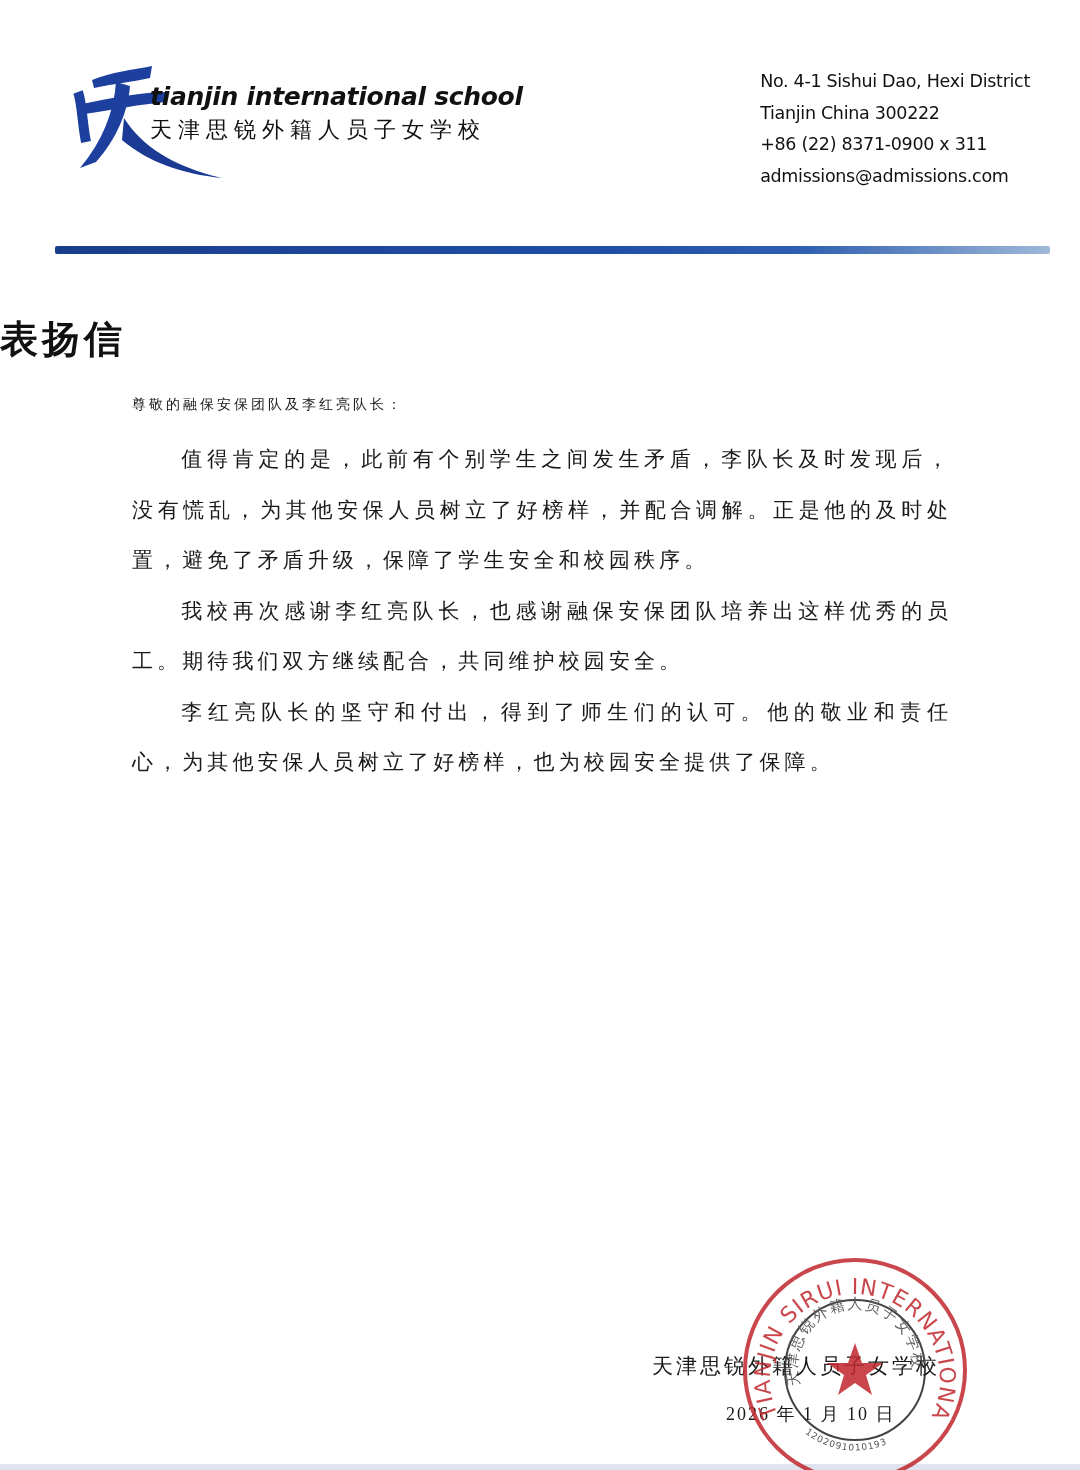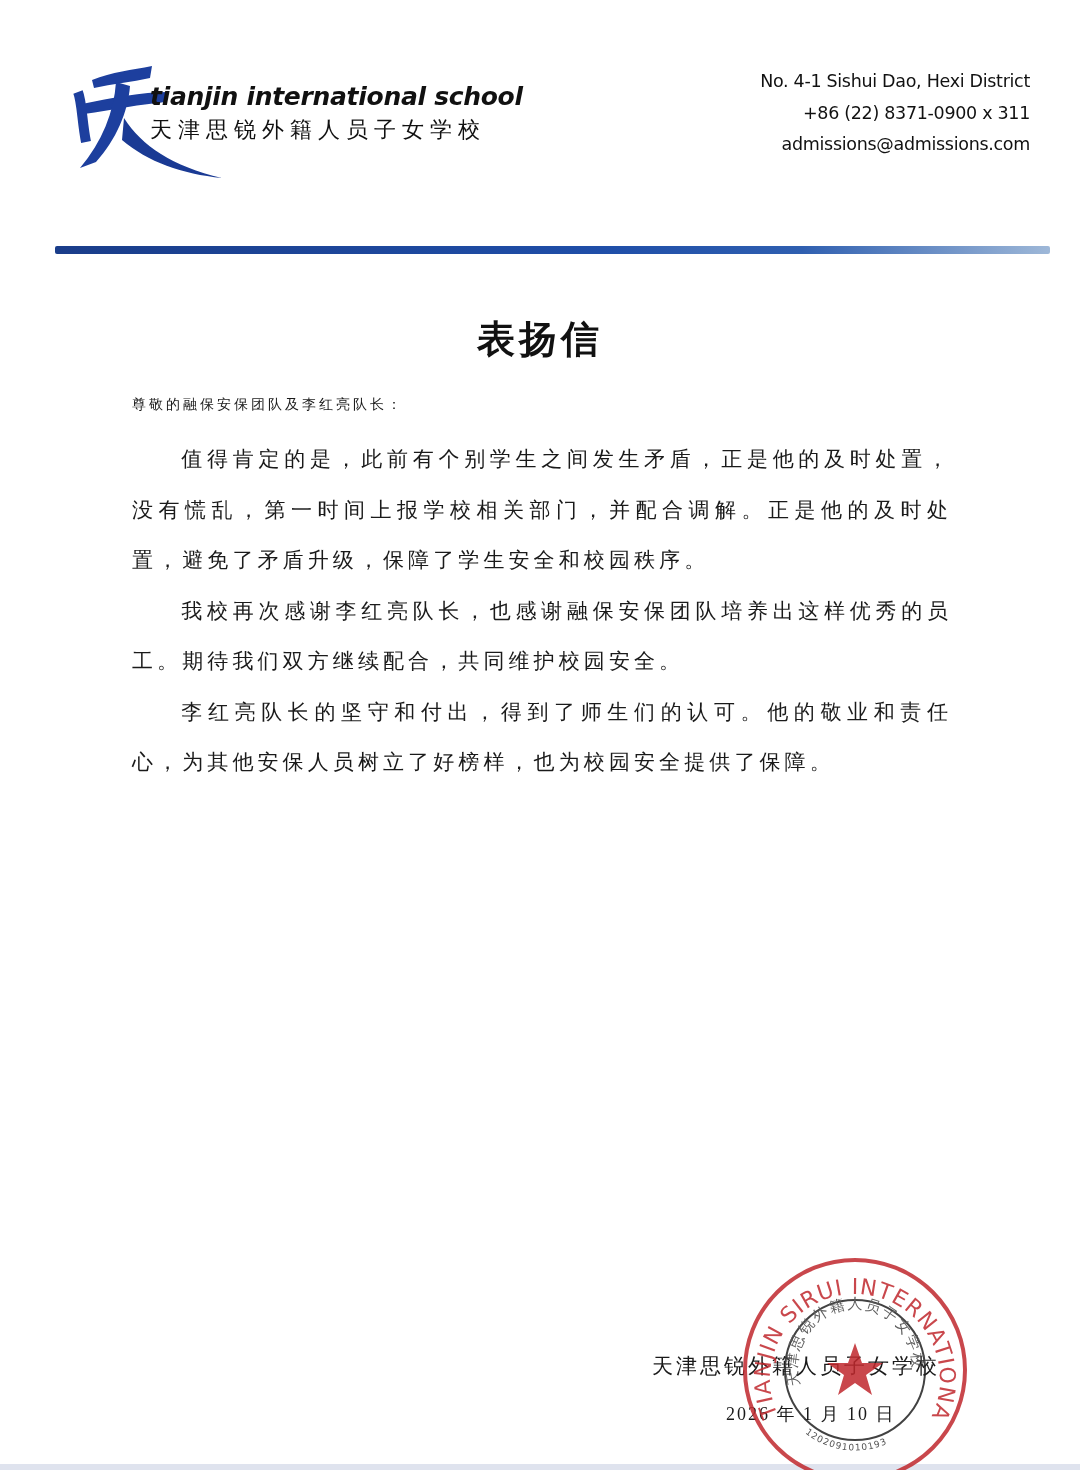--- a/index.html
+++ b/index.html
@@ -10,30 +10,30 @@
   .logo { position: absolute; left: 72px; top: 62px; width: 160px; height: 120px; }
   .school-en {
     position: absolute; left: 150px; top: 82px; font-family: "DejaVu Sans", sans-serif;
     font-weight: bold; font-size: 25px; letter-spacing: -0.3px; color: #111; font-style: italic;
   }
   .school-cn {
     position: absolute; left: 150px; top: 115px; font-family: "DejaVu Sans", sans-serif;
     font-size: 22px; letter-spacing: 6px; color: #111;
   }
   .contact {
-    position: absolute; right: 50px; top: 66px; text-align: right;
+    position: absolute; right: 50px; top: 66px; 
     font-family: "DejaVu Sans", sans-serif; font-size: 17.5px; line-height: 31.5px; color: #111;
     letter-spacing: -0.3px;
   }
   .rule {
     position: absolute; left: 55px; top: 246px; width: 995px; height: 8px; border-radius: 2px;
     background: linear-gradient(90deg, #1a3d8a 0%, #1f4ea8 55%, #2f5fb0 75%, #9eb8d8 100%);
   }
   .title {
-    position: absolute; left: 0; width: 1080px; top: 314px; text-align: center;
+    position: absolute; left: 0; width: 1080px; top: 314px; 
     font-size: 38px; font-weight: bold; letter-spacing: 4px; color: #111;
   }
   .salutation { position: absolute; left: 132px; top: 396px; font-size: 14px; letter-spacing: 3px; }
   .body-text {
     position: absolute; left: 132px; top: 434px; width: 820px;
     font-size: 21px; line-height: 50.5px; letter-spacing: 4.1px; text-align: justify;
   }
   .body-text p { margin: 0; text-indent: 2.35em; }
   .sign-org { position: absolute; left: 652px; top: 1352px; font-size: 21px; letter-spacing: 3px; z-index: 1; }
   .sign-date { position: absolute; left: 726px; top: 1402px; font-size: 18px; letter-spacing: 2px; z-index: 1; font-family: Liberation Serif, serif; }
@@ -48,31 +48,32 @@
   <path d="M10 42 C40 36, 70 30, 96 30 L94 40 C70 42, 40 48, 12 52 Z" fill="#1d3f9e"></path>
   <path d="M44 20 C42 50, 30 80, 8 106 L24 100 C44 78, 56 50, 58 24 Z" fill="#1d3f9e"></path>
   <path d="M52 56 C70 84, 100 104, 150 116 C110 112, 76 100, 50 78 Z" fill="#1a3a94"></path>
   <path d="M6 30 C10 40, 10 60, 14 80" stroke="#1d3f9e" stroke-width="10" fill="none"></path>
 </svg>
 <div class="school-en">tianjin international school</div>
 <div class="school-cn">天津思锐外籍人员子女学校</div>
 
 <div class="contact">
   <div>No. 4-1 Sishui Dao, Hexi District</div>
+  <div>Tianjin China 300222</div>
   <div>+86 (22) 8371-0900 x 311</div>
   <div>admissions@admissions.com</div>
 </div>
 
 <div class="rule"></div>
 
 <div class="title">表扬信</div>
 <div class="salutation">尊敬的融保安保团队及李红亮队长：</div>
 
 <div class="body-text">
-  <p>值得肯定的是，此前有个别学生之间发生矛盾，正是他的及时处置，没有慌乱，第一时间上报学校相关部门，并配合调解。正是他的及时处置，避免了矛盾升级，保障了学生安全和校园秩序。</p>
+  <p>值得肯定的是，此前有个别学生之间发生矛盾，李队长及时发现后，没有慌乱，为其他安保人员树立了好榜样，并配合调解。正是他的及时处置，避免了矛盾升级，保障了学生安全和校园秩序。</p>
   <p>我校再次感谢李红亮队长，也感谢融保安保团队培养出这样优秀的员工。期待我们双方继续配合，共同维护校园安全。</p>
   <p>李红亮队长的坚守和付出，得到了师生们的认可。他的敬业和责任心，为其他安保人员树立了好榜样，也为校园安全提供了保障。</p>
 </div>
 
 <div class="sign-org">天津思锐外籍人员子女学校</div>
 <div class="sign-date">2026 年 1 月 10 日</div>
 
 <svg class="stamp" viewBox="0 0 230 230">
   <defs>
     <path id="outerArc" d="M 38 160 A 85 85 0 1 1 192 160"></path>

